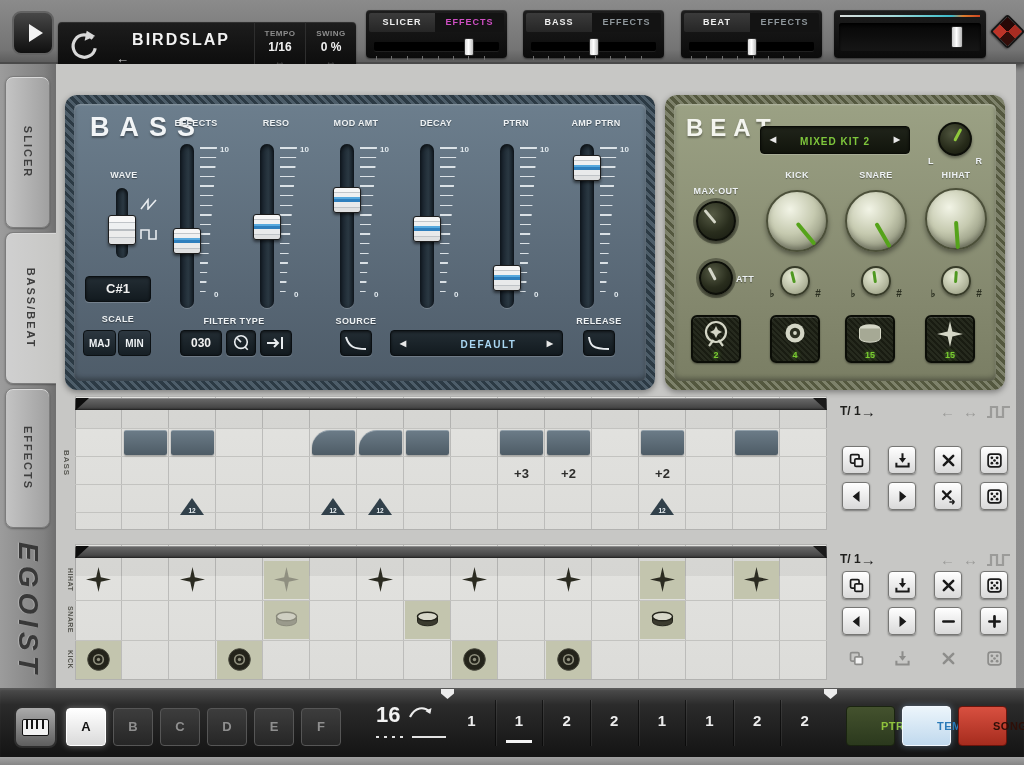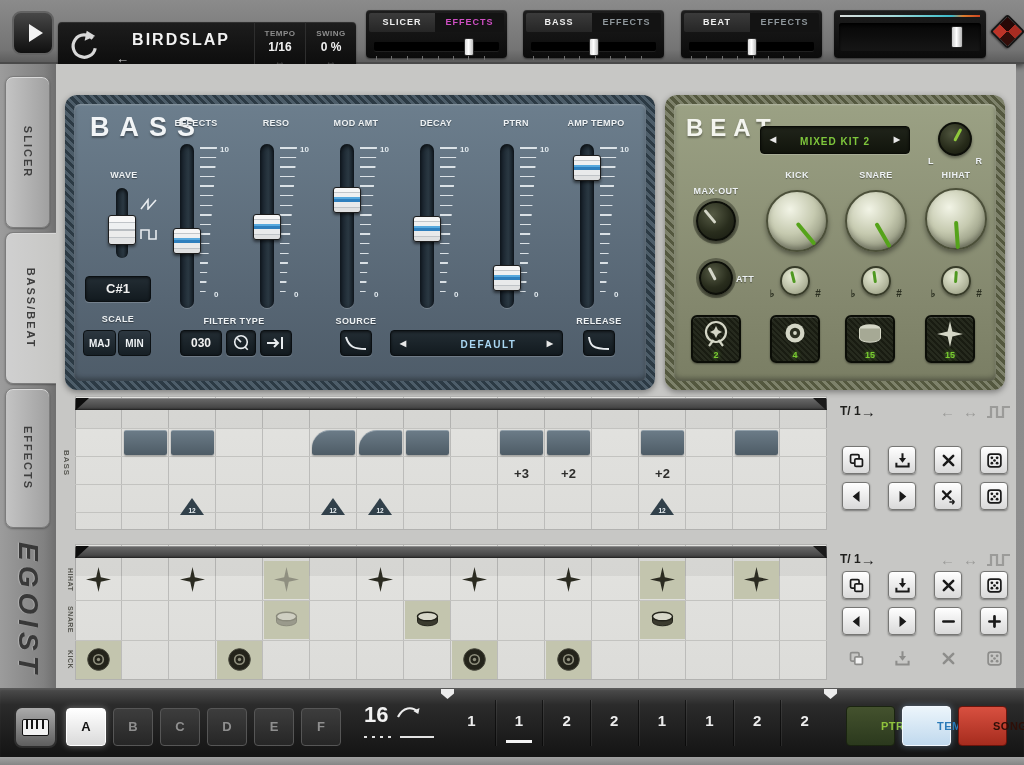--- a/index.html
+++ b/index.html
@@ -130,21 +130,21 @@
 
 
 .bottombar{position:absolute;left:0;top:688px;width:1024px;height:77px;background:linear-gradient(180deg,#4e4e4e,#2b2b2b 22%,#151515 85%);box-shadow:inset 0 2px 2px rgba(255,255,255,.07);}
 .frame-strip{position:absolute;left:0;top:69px;width:100%;height:8px;background:linear-gradient(180deg,#a2a2a2,#868686);}
 .kb-btn{position:absolute;left:14px;top:18px;width:43px;height:42px;background:linear-gradient(180deg,#ababab,#5e5e5e);border:2px solid #2d2d2d;border-radius:8px;display:flex;align-items:center;justify-content:center;cursor:pointer;}
 .kb-ico{width:27px;height:17px;background:#f2f2f2;border-radius:2px;position:relative;border:1px solid #111;}
 .kb-ico::after{content:"";position:absolute;left:3px;top:0;width:20px;height:9px;background:repeating-linear-gradient(90deg,#161616 0 2px,transparent 2px 5.2px);}
 .part-btn{position:absolute;top:20px;width:40px;height:38px;border-radius:4px;font-size:13px;font-weight:bold;text-align:center;line-height:36px;cursor:pointer;}
 .part-btn.inactive{background:linear-gradient(180deg,#3d3d3d,#262626);border:1px solid #565656;color:#8f8f8f;}
 .part-btn.active{background:linear-gradient(180deg,#ffffff,#dadada);border:1px solid #fff;color:#141414;box-shadow:0 0 7px rgba(255,255,255,.35);}
-.len-box{position:absolute;left:358px;top:14px;width:88px;height:44px;color:#f2f2f2;cursor:pointer;}
+.len-box{position:absolute;left:370px;top:14px;width:88px;height:44px;color:#f2f2f2;cursor:pointer;}
 .len-val{position:absolute;left:6px;top:0;font-size:22px;font-weight:bold;}
 .len-curve{position:absolute;left:38px;top:2px;width:26px;height:16px;}
 .len-dots{position:absolute;left:6px;top:34px;width:32px;height:2px;background:repeating-linear-gradient(90deg,#e2e2e2 0 3px,transparent 3px 8px);}
 .len-solid{position:absolute;left:42px;top:34px;width:34px;height:2px;background:#e2e2e2;}
 .chain{position:absolute;left:448px;top:12px;width:380px;height:46px;display:flex;}
 .chain-slot{position:relative;flex:1;text-align:center;font-size:15px;font-weight:bold;color:#ededed;line-height:42px;border-left:1px solid rgba(0,0,0,.55);box-shadow:inset 1px 0 0 rgba(255,255,255,.07);cursor:pointer;}
 .chain-slot:first-child{border-left:none;box-shadow:none;}
 .under{position:absolute;left:50%;transform:translateX(-50%);bottom:3px;width:26px;height:3px;background:#f4f4f4;}
 .chain-handle{position:absolute;top:1px;width:13px;height:10px;background:#ececec;clip-path:polygon(0 0,100% 0,100% 45%,50% 100%,0 45%);cursor:pointer;}
 .mode-btn{position:absolute;top:18px;width:49px;height:40px;border-radius:4px;font-size:11px;font-weight:bold;text-align:center;line-height:38px;letter-spacing:.5px;cursor:pointer;padding-left:34px;}
@@ -301,21 +301,21 @@
               <div class="bslider-label">PTRN</div>
               <div class="bslider-zone">
                 <div class="bslider-track"></div>
                 <div class="bslider-ticks"></div>
                 <div class="tick-top">10</div>
                 <div class="tick-bot">0</div>
                 <div class="bslider-handle" style="top: 121.44px;"></div>
               </div>
             </div>
             <div class="bslider" style="left: 482px;">
-              <div class="bslider-label">AMP TEMPO</div>
+              <div class="bslider-label">AMP PTRN</div>
               <div class="bslider-zone">
                 <div class="bslider-track"></div>
                 <div class="bslider-ticks"></div>
                 <div class="tick-top">10</div>
                 <div class="tick-bot">0</div>
                 <div class="bslider-handle" style="top: 11.04px;"></div>
               </div>
             </div>
           </div>
         <div class="mini-label" style="left:104px;top:212px;width:112px">FILTER TYPE</div>

